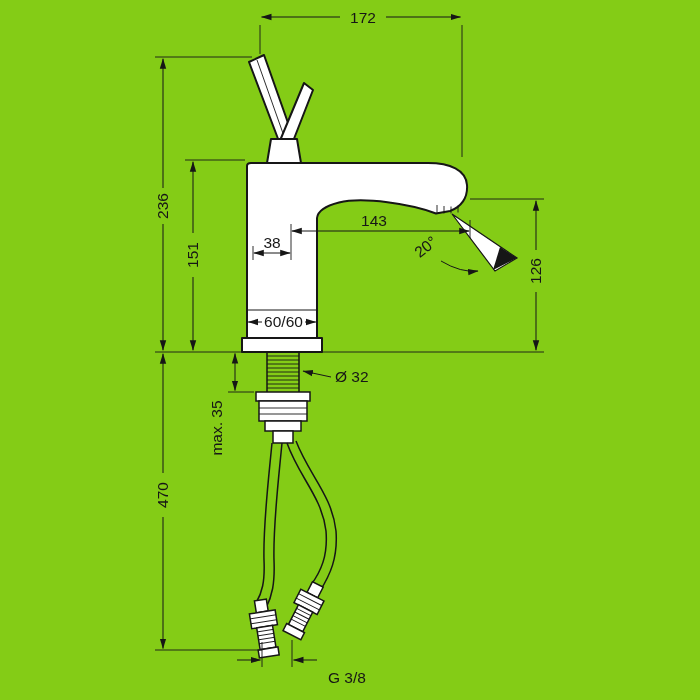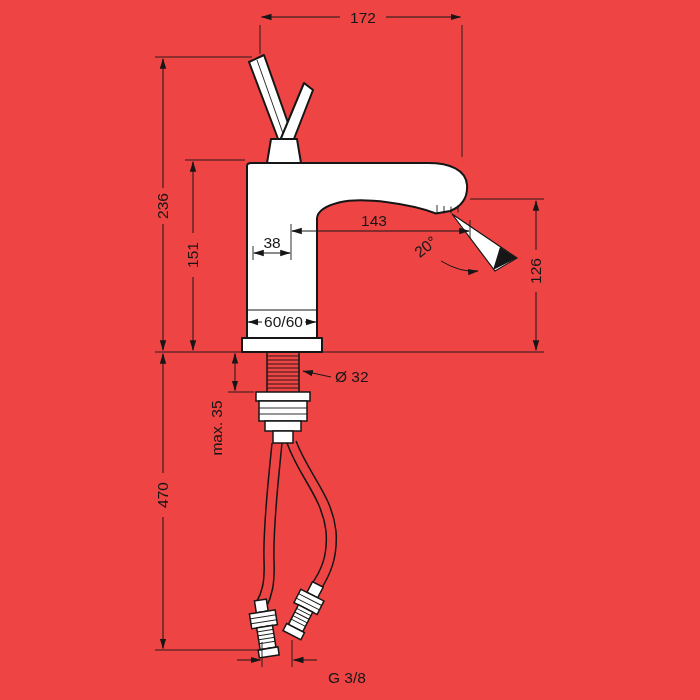--- a/index.html
+++ b/index.html
@@ -1,16 +1,16 @@
 <!DOCTYPE html>
 <html><head>
 <meta charset="utf-8">
 <style>
   html,body{margin:0;padding:0;background:#fff;}
-  .canvas{width:700px;height:700px;background:#ef4444;position:relative;overflow:hidden;
+  .canvas{width:700px;height:700px;background:#84cc16;position:relative;overflow:hidden;
           font-family:"Liberation Sans","DejaVu Sans",sans-serif;}
   svg{display:block;}
   
   .o2   {fill:#fff;stroke:#161616;stroke-width:2;stroke-linejoin:round;}
   .o15  {fill:#fff;stroke:#161616;stroke-width:1.5;}
   .ln   {fill:none;stroke:#161616;stroke-width:1.5;}
   .thin {fill:none;stroke:#161616;stroke-width:0.9;}
   .dim  {fill:none;stroke:#161616;stroke-width:1;}
   .ext  {fill:none;stroke:#161616;stroke-width:0.9;}
   .sliver{fill:#fff;stroke:#161616;stroke-width:1.2;}

